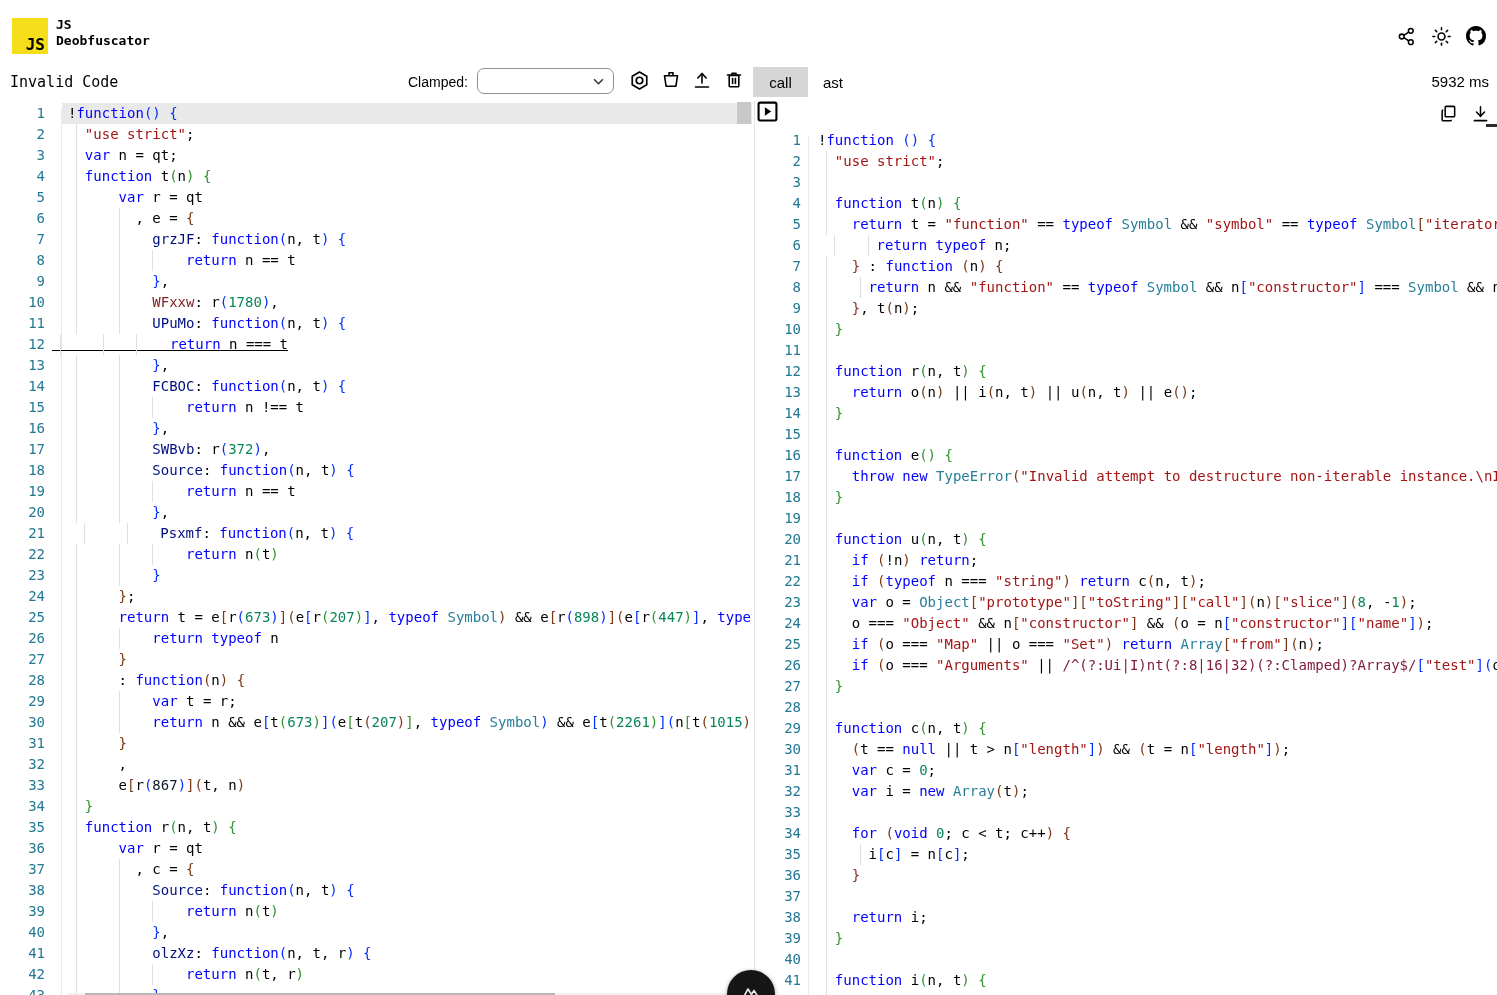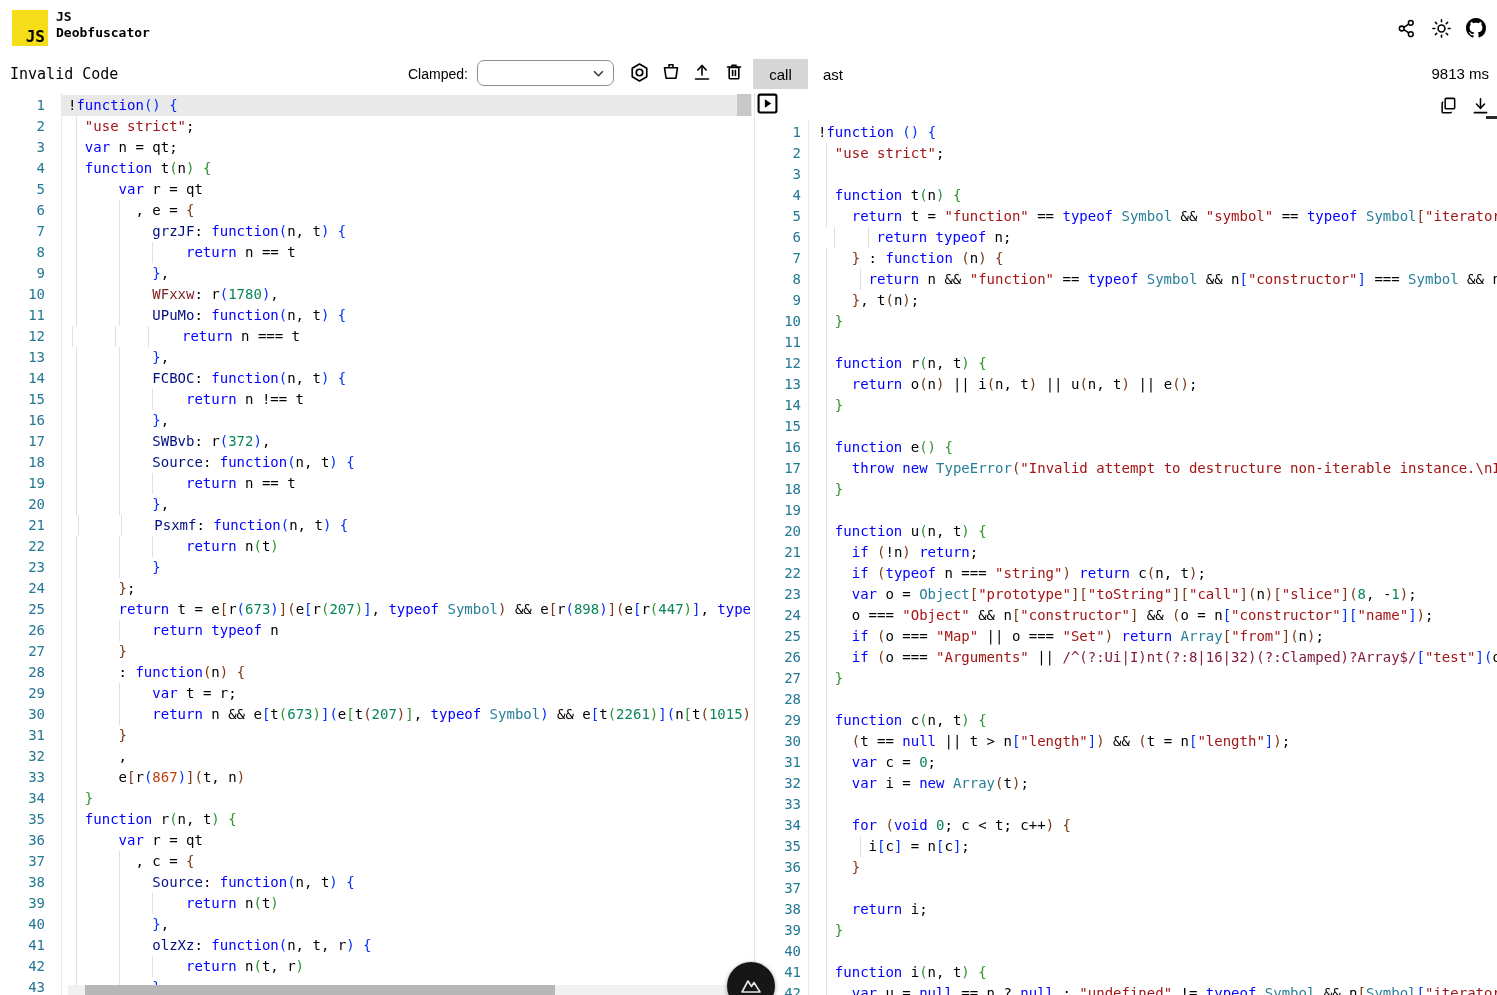--- a/index.html
+++ b/index.html
@@ -1,21 +1,21 @@
 <!DOCTYPE html>
 <html><head>
 <meta charset="utf-8">
 <style>
   * { box-sizing: border-box; }
   html,body { margin:0; padding:0; }
   body {
     width:1497px; height:995px; position:relative; overflow:hidden;
     background:#ffffff; font-family:"Liberation Sans", sans-serif; color:#000;
   }
-  .abs { position:absolute; }
+  .abs { position:absolute;margin-top:8px; }
 
   
   .logo-box { left:12px; top:10px; width:36px; height:36px; background:#f5de19;
     display:flex; align-items:flex-end; justify-content:flex-end; padding:2px 3px; }
   .logo-box span { font-family:"DejaVu Sans Mono", monospace; font-weight:bold; font-size:16px; line-height:14px; }
   .app-title { left:56px; top:9px; font-family:"DejaVu Sans Mono", monospace; font-weight:bold; font-size:13px; line-height:16px; }
   .hdr-icons { right:10px; top:17px; display:flex; gap:13px; }
   .icon-btn { width:22px; height:22px; display:flex; align-items:center; justify-content:center; cursor:pointer; background:none; border:none; padding:0; }
 
   
@@ -133,21 +133,21 @@
   </svg>
 </button>
 
 <div class="abs tab" style="left: 753px; width: 55px; background: rgb(214, 214, 214);" id="tab-0">
   <span>call</span>
 </div>
 <div class="abs tab" style="left:808px; width:50px;" id="tab-1">
   <span>ast</span>
 </div>
 
-<div class="abs timing">9813 ms</div>
+<div class="abs timing">5932 ms</div>
 
 <button class="abs play-btn" title="Run">
   <svg width="21" height="21" viewBox="0 0 20 20">
     <rect x="1.5" y="1.5" width="17" height="17" rx="1.5" fill="none" stroke="#000" stroke-width="2"></rect>
     <polygon points="7.5,6 13.5,10 7.5,14" fill="#000"></polygon>
   </svg>
 </button>
 
 <div class="abs out-icons">
   <button class="icon-btn" title="Copy output">
@@ -208,21 +208,21 @@
     <div class="cm-line">
       <div class="cm-gutter" style="width: 45px; color: rgb(35, 120, 147);">10</div>
       <div class="cm-code" style="left: 68px;"><span class="ig" style="left:1ch"></span><span class="ig" style="left:6ch"></span>          <span style="color:#7f1d1d">WFxxw</span>: r<span style="color:#0431fa">(</span><span style="color:#098658">1780</span><span style="color:#0431fa">)</span>,</div>
     </div>
     <div class="cm-line">
       <div class="cm-gutter" style="width: 45px; color: rgb(35, 120, 147);">11</div>
       <div class="cm-code" style="left: 68px;"><span class="ig" style="left:1ch"></span><span class="ig" style="left:6ch"></span>          <span style="color:#001080">UPuMo</span>: <span style="color:#0000ff">function</span><span style="color:#0431fa">(</span>n, t<span style="color:#0431fa">)</span> <span style="color:#0431fa">{</span></div>
     </div>
     <div class="cm-line">
       <div class="cm-gutter" style="width: 45px; color: rgb(35, 120, 147);">12</div>
-      <div class="cm-code" style="left: 64px;"><span class="ig" style="left:1ch"></span><span class="ig" style="left:6ch"></span><span class="ig" style="left:10ch"></span>              <span style="color:#0000ff">return</span> n === t</div>
+      <div class="cm-code" style="left: 52px; text-decoration: underline;"><span class="ig" style="left:1ch"></span><span class="ig" style="left:6ch"></span><span class="ig" style="left:10ch"></span>              <span style="color:#0000ff">return</span> n === t</div>
     </div>
     <div class="cm-line">
       <div class="cm-gutter" style="width: 45px; color: rgb(35, 120, 147);">13</div>
       <div class="cm-code" style="left: 68px;"><span class="ig" style="left:1ch"></span><span class="ig" style="left:6ch"></span>          <span style="color:#0431fa">}</span>,</div>
     </div>
     <div class="cm-line">
       <div class="cm-gutter" style="width: 45px; color: rgb(35, 120, 147);">14</div>
       <div class="cm-code" style="left: 68px;"><span class="ig" style="left:1ch"></span><span class="ig" style="left:6ch"></span>          <span style="color:#001080">FCBOC</span>: <span style="color:#0000ff">function</span><span style="color:#0431fa">(</span>n, t<span style="color:#0431fa">)</span> <span style="color:#0431fa">{</span></div>
     </div>
     <div class="cm-line">
@@ -244,21 +244,21 @@
     <div class="cm-line">
       <div class="cm-gutter" style="width: 45px; color: rgb(35, 120, 147);">19</div>
       <div class="cm-code" style="left: 68px;"><span class="ig" style="left:1ch"></span><span class="ig" style="left:6ch"></span><span class="ig" style="left:10ch"></span>              <span style="color:#0000ff">return</span> n == t</div>
     </div>
     <div class="cm-line">
       <div class="cm-gutter" style="width: 45px; color: rgb(35, 120, 147);">20</div>
       <div class="cm-code" style="left: 68px;"><span class="ig" style="left:1ch"></span><span class="ig" style="left:6ch"></span>          <span style="color:#0431fa">}</span>,</div>
     </div>
     <div class="cm-line">
       <div class="cm-gutter" style="width: 45px; color: rgb(35, 120, 147);">21</div>
-      <div class="cm-code" style="left: 70px;"><span class="ig" style="left:1ch"></span><span class="ig" style="left:6ch"></span>          <span style="color:#001080">Psxmf</span>: <span style="color:#0000ff">function</span><span style="color:#0431fa">(</span>n, t<span style="color:#0431fa">)</span> <span style="color:#0431fa">{</span></div>
+      <div class="cm-code" style="left: 76px;"><span class="ig" style="left:1ch"></span><span class="ig" style="left:6ch"></span>          <span style="color:#001080">Psxmf</span>: <span style="color:#0000ff">function</span><span style="color:#0431fa">(</span>n, t<span style="color:#0431fa">)</span> <span style="color:#0431fa">{</span></div>
     </div>
     <div class="cm-line">
       <div class="cm-gutter" style="width: 45px; color: rgb(35, 120, 147);">22</div>
       <div class="cm-code" style="left: 68px;"><span class="ig" style="left:1ch"></span><span class="ig" style="left:6ch"></span><span class="ig" style="left:10ch"></span>              <span style="color:#0000ff">return</span> n<span style="color:#319331">(</span>t<span style="color:#319331">)</span></div>
     </div>
     <div class="cm-line">
       <div class="cm-gutter" style="width: 45px; color: rgb(35, 120, 147);">23</div>
       <div class="cm-code" style="left: 68px;"><span class="ig" style="left:1ch"></span><span class="ig" style="left:6ch"></span>          <span style="color:#0431fa">}</span></div>
     </div>
     <div class="cm-line">
@@ -292,21 +292,21 @@
     <div class="cm-line">
       <div class="cm-gutter" style="width: 45px; color: rgb(35, 120, 147);">31</div>
       <div class="cm-code" style="left: 68px;"><span class="ig" style="left:1ch"></span>      <span style="color:#7b3814">}</span></div>
     </div>
     <div class="cm-line">
       <div class="cm-gutter" style="width: 45px; color: rgb(35, 120, 147);">32</div>
       <div class="cm-code" style="left: 68px;"><span class="ig" style="left:1ch"></span>      ,</div>
     </div>
     <div class="cm-line">
       <div class="cm-gutter" style="width: 45px; color: rgb(35, 120, 147);">33</div>
-      <div class="cm-code" style="left: 68px;"><span class="ig" style="left:1ch"></span>      e<span style="color:#7b3814">[</span>r<span style="color:#0431fa">(</span><span style="color:#c2410c">867</span><span style="color:#0431fa">)</span><span style="color:#7b3814">]</span><span style="color:#7b3814">(</span>t, n<span style="color:#7b3814">)</span></div>
+      <div class="cm-code" style="left: 68px;"><span class="ig" style="left:1ch"></span>      e<span style="color:#7b3814">[</span>r<span style="color:#0431fa">(</span><span style="color:#0f172a">867</span><span style="color:#0431fa">)</span><span style="color:#7b3814">]</span><span style="color:#7b3814">(</span>t, n<span style="color:#7b3814">)</span></div>
     </div>
     <div class="cm-line">
       <div class="cm-gutter" style="width: 45px; color: rgb(35, 120, 147);">34</div>
       <div class="cm-code" style="left: 68px;"><span class="ig" style="left:1ch"></span>  <span style="color:#319331">}</span></div>
     </div>
     <div class="cm-line">
       <div class="cm-gutter" style="width: 45px; color: rgb(35, 120, 147);">35</div>
       <div class="cm-code" style="left: 68px;"><span class="ig" style="left:1ch"></span>  <span style="color:#0000ff">function</span> r<span style="color:#319331">(</span>n, t<span style="color:#319331">)</span> <span style="color:#319331">{</span></div>
     </div>
     <div class="cm-line">

